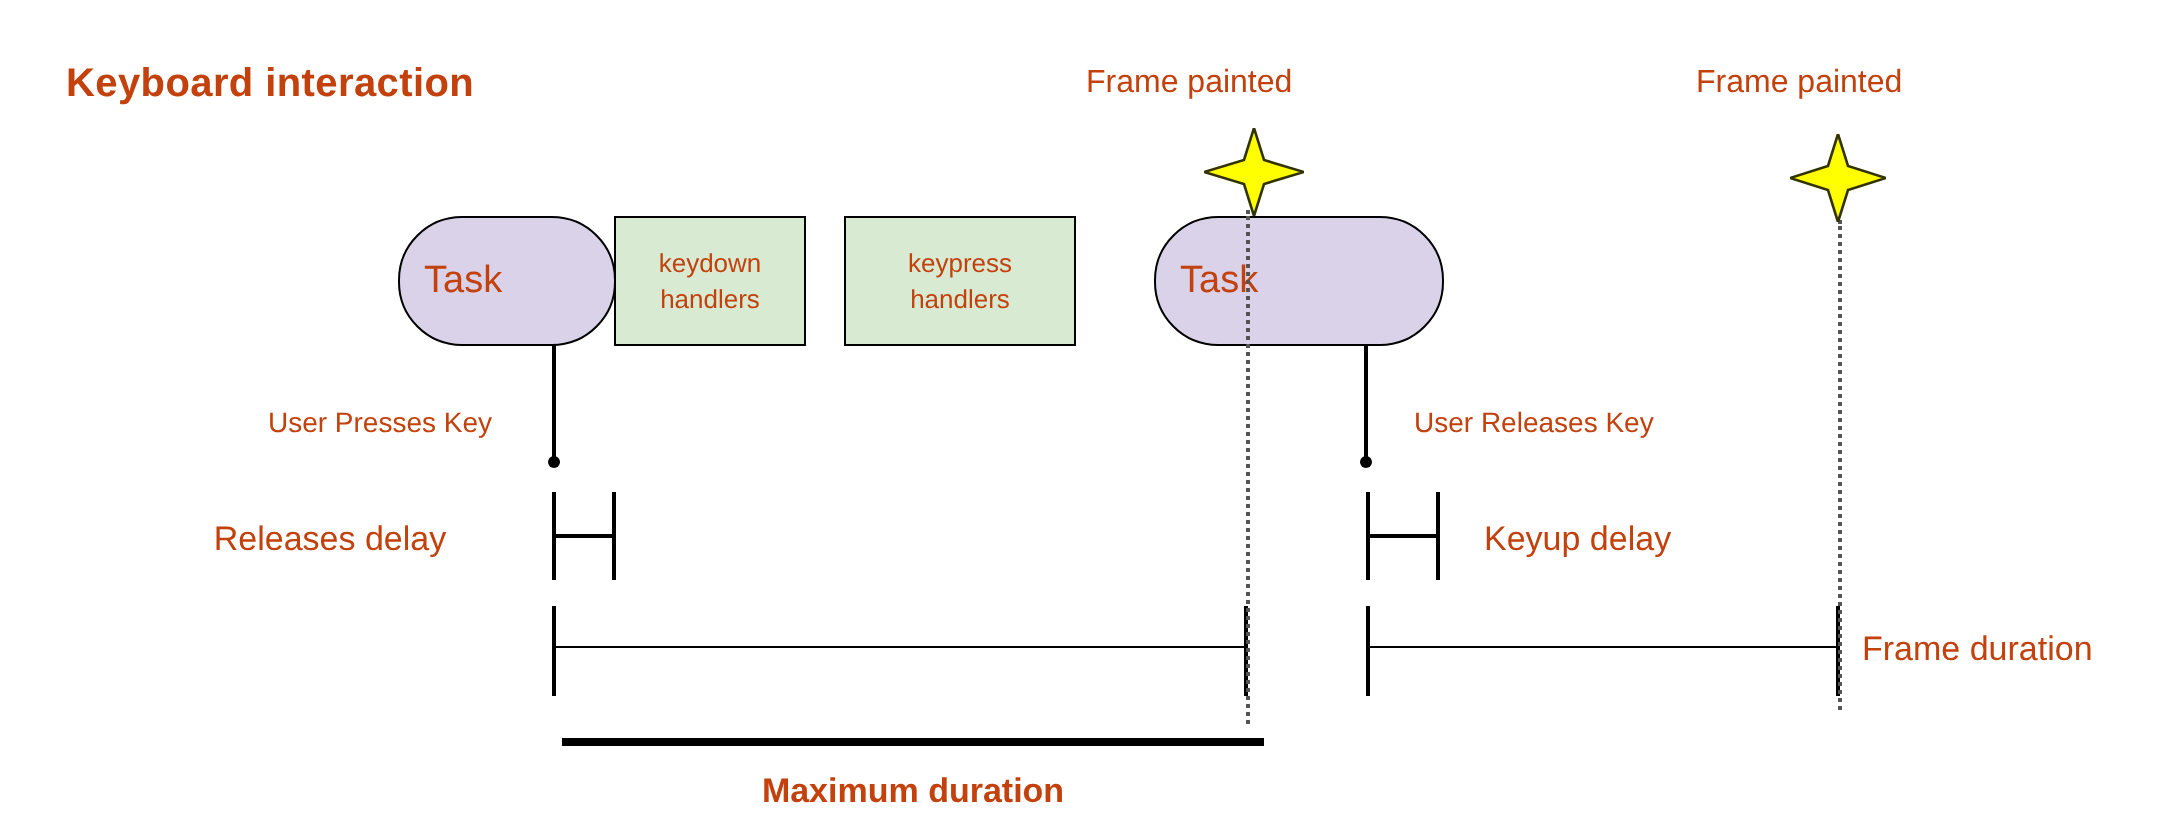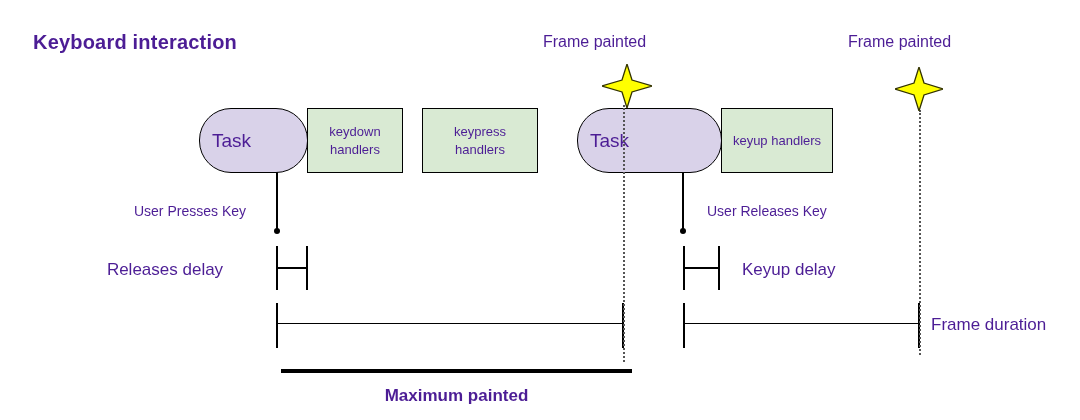--- a/index.html
+++ b/index.html
@@ -2,21 +2,21 @@
 <html><head>
 <meta charset="utf-8">
 <style>
   html, body { margin: 0; padding: 0; background: #ffffff; }
   #stage {
     position: relative;
     width: 1080px;
     height: 420px;
     background: #ffffff;
     font-family: "Liberation Sans", sans-serif;
-    color: #4c1d95;
+    color: #c2410c;
     overflow: hidden;
   }
   .abs { position: absolute; }
 
   .title {
     left: 33px; top: 31px;
     font-size: 20px; font-weight: bold;
     letter-spacing: 0.2px;
   }
 
@@ -140,23 +140,20 @@
 handlers</span>
   </div>
   <div class="box handlers-box" id="kp-handlers">
     <span>keypress
 handlers</span>
   </div>
 
   <div class="box task-box" id="task2">
     <span>Task</span>
   </div>
-  <div class="box handlers-box" id="ku-handlers">
-    <span>keyup handlers</span>
-  </div>
 
   <div class="stem" id="stem1"></div>
   <div class="dot" id="dot1"></div>
   <div class="stem" id="stem2"></div>
   <div class="dot" id="dot2"></div>
 
   <div class="lbl small right" id="user-presses">User Presses Key</div>
   <div class="lbl small" id="user-releases">User Releases Key</div>
 
   <div class="lbl med right" id="keydown-delay-label">Releases delay</div>
@@ -172,15 +169,15 @@
   <div class="tick" id="kd-dur-tick-a"></div>
   <div class="tick" id="kd-dur-tick-b"></div>
   <div class="hbar" id="kd-dur-bar"></div>
 
   <div class="lbl med" id="keyup-duration-label">Frame duration</div>
   <div class="tick" id="ku-dur-tick-a"></div>
   <div class="tick" id="ku-dur-tick-b"></div>
   <div class="hbar" id="ku-dur-bar"></div>
 
   <div id="max-line"></div>
-  <div id="max-label">Maximum painted</div>
+  <div id="max-label">Maximum duration</div>
 
 </div>
 
 </body></html>

